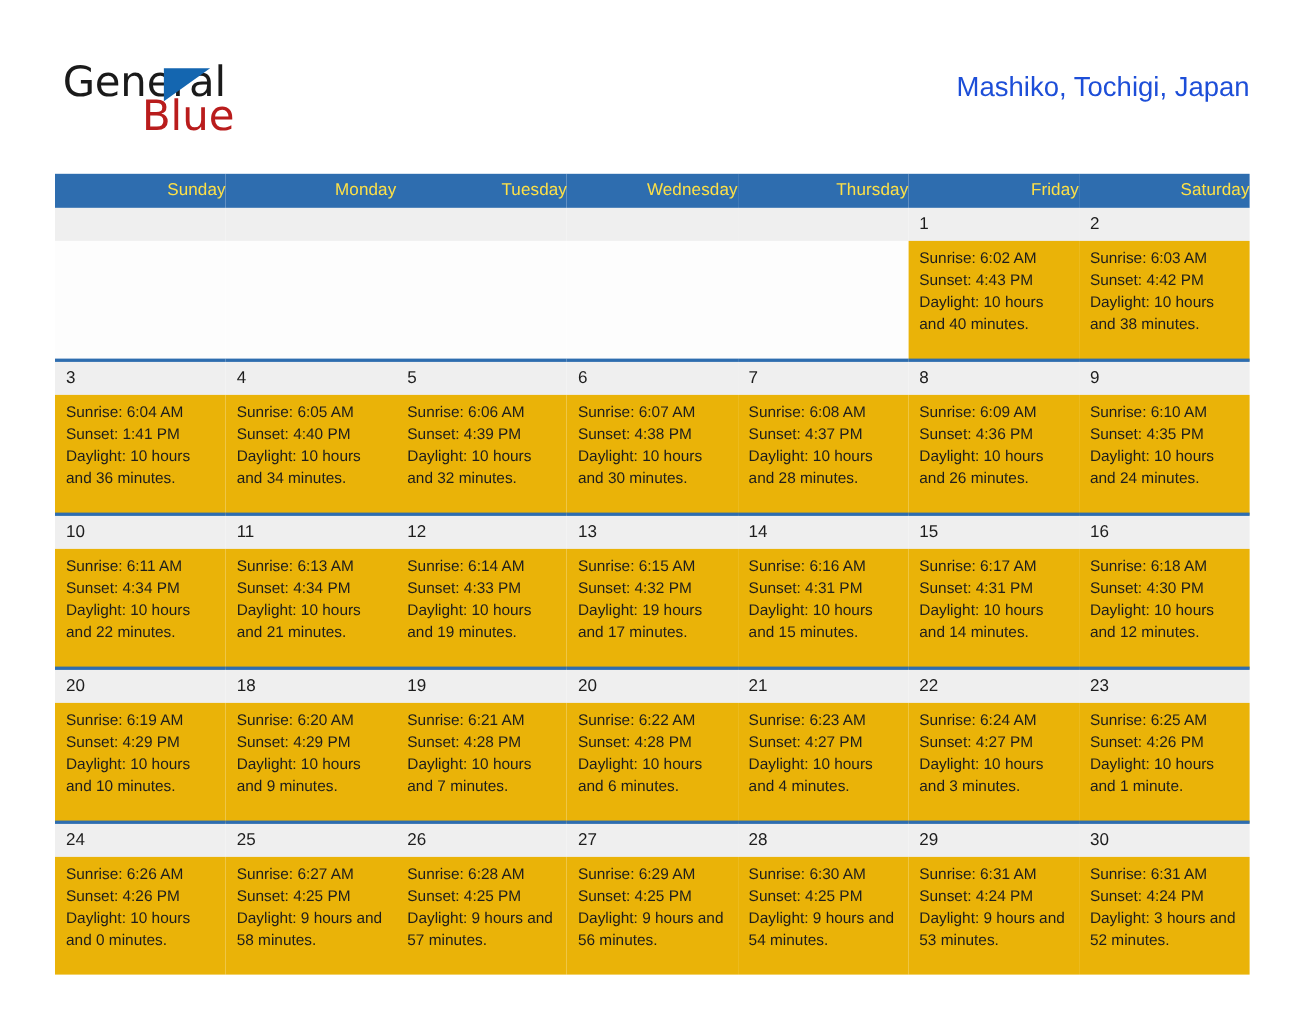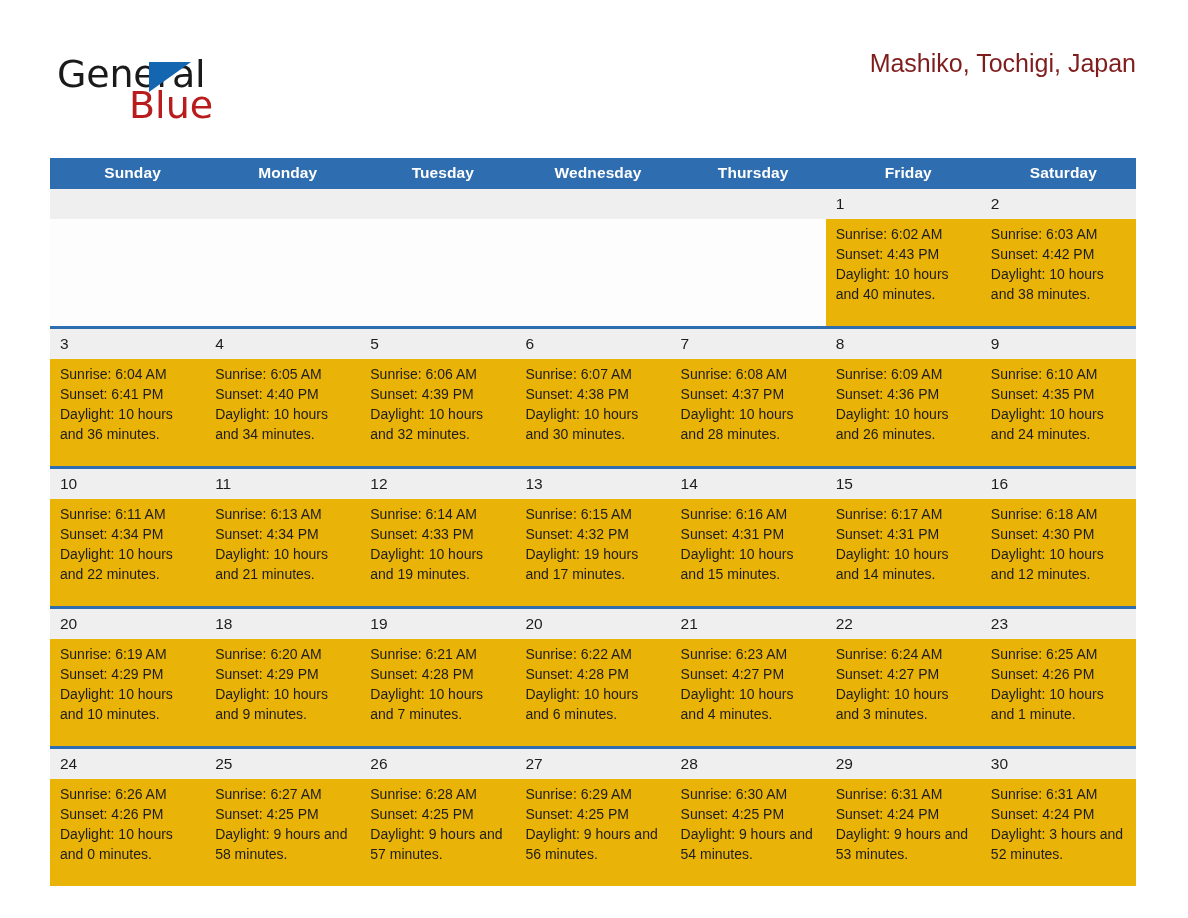--- a/index.html
+++ b/index.html
@@ -77,48 +77,48 @@
     text-align: right;
   }
   .month-title {
     font-size: 40px;
     line-height: 50px;
     color: #141414;
     font-weight: 400;
     letter-spacing: 0.2px;
   }
   .location-title {
-    margin-top: 0;
+    margin-top: 16px;
     font-size: 25px;
     line-height: 30px;
-    color: #7f1d1d;
+    color: #1d4ed8;
     font-weight: 400;
   }
 
   
   .calendar {
     position: absolute;
     left: 50px;
     top: 158px;
     width: 1086px;
   }
 
   table.cal {
     border-collapse: collapse;
     table-layout: fixed;
     width: 1086px;
   }
   table.cal col { width: 155.14px; }
 
   thead th.dow {
     background: #2e6daf;
-    color: #ffffff;
+    color: #fde047;
     font-size: 15.5px;
-    font-weight: 700;
-    text-align: center;
+    font-weight: 400;
+    text-align: right;
     padding: 6px 0 7px 10px;
     height: 17px;
     letter-spacing: 0.1px;
   }
 
   tr.week-dates td {
     background: #efefef;
     font-size: 15.5px;
     color: #1d1d1d;
     text-align: left;
@@ -223,21 +223,21 @@
           <td>4</td>
           <td>5</td>
           <td>6</td>
           <td>7</td>
           <td>8</td>
           <td>9</td>
         </tr>
         <tr class="week-info">
           <td>
             <div class="info-line">Sunrise: 6:04 AM</div>
-            <div class="info-line">Sunset: 6:41 PM</div>
+            <div class="info-line">Sunset: 1:41 PM</div>
             <div class="info-daylight">Daylight: 10 hours and 36 minutes.</div>
           </td>
           <td>
             <div class="info-line">Sunrise: 6:05 AM</div>
             <div class="info-line">Sunset: 4:40 PM</div>
             <div class="info-daylight">Daylight: 10 hours and 34 minutes.</div>
           </td>
           <td>
             <div class="info-line">Sunrise: 6:06 AM</div>
             <div class="info-line">Sunset: 4:39 PM</div>

